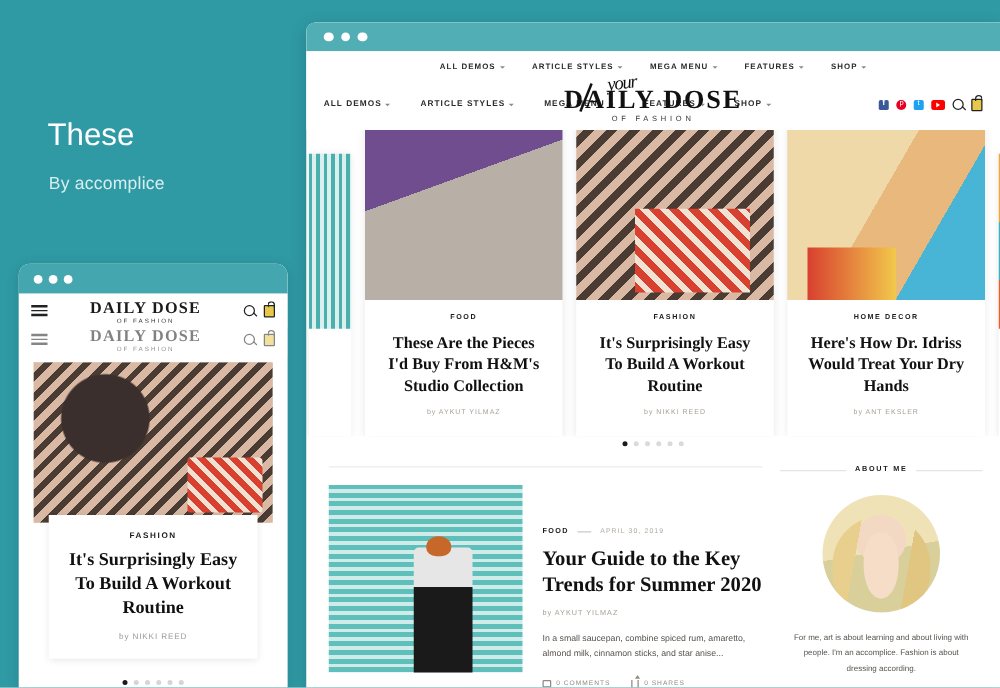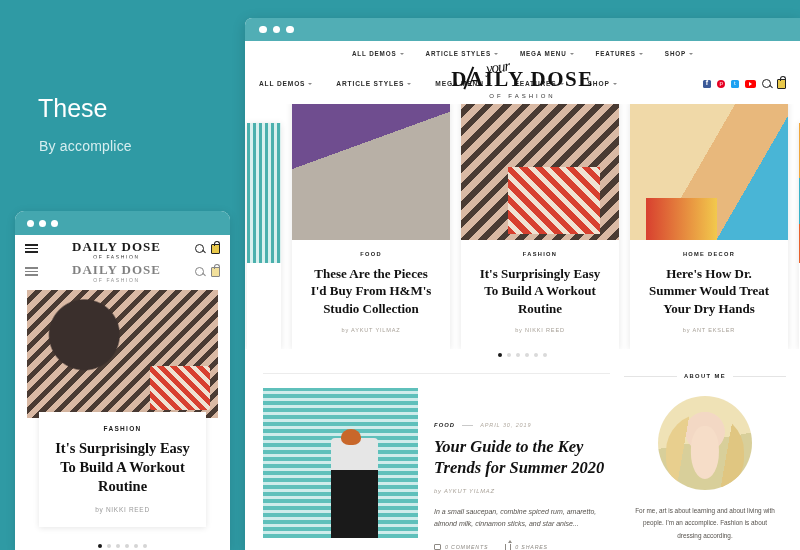--- a/index.html
+++ b/index.html
@@ -223,21 +223,21 @@
   }
   .post-img::after {
     content:""; position:absolute; left:44%; top:33%; width:30%; height:67%;
     background: linear-gradient(180deg,#e6e6e6 0 32%,#1a1a1a 32%);
     border-radius: 4px 4px 0 0;
   }
   .post-img::before {
     content:""; position:absolute; left:50%; top:27%; width:13%; height:11%;
     background:#c8672a; border-radius:50% 50% 40% 40%; z-index:2;
   }
-  .post-body { flex: 1; padding-top: 34px; font-style: italic; }
+  .post-body { flex: 1; padding-top: 34px; }
   .meta-row { display: flex; align-items: center; gap: 7px; }
   .meta-cat { font-size: 5.8px; letter-spacing: 1.1px; font-weight: bold; color: #1b1b1b; }
   .meta-dash { width: 11px; height: 1px; background: #c9c9c9; }
   .meta-date { font-size: 5.5px; letter-spacing: 0.9px; color: #b0a99f; }
   .post-title {
     font-family: "Liberation Serif", serif; font-weight: bold; font-size: 16.5px;
     line-height: 1.28; color: #111; margin-top: 8px;
   }
   .post-by { font-size: 5.8px; letter-spacing: 0.8px; color: #a8a198; margin-top: 10px; }
   .post-ex { font-size: 7px; line-height: 1.75; color: #56524d; margin-top: 12px; max-width: 180px; }
@@ -444,21 +444,21 @@
         <div class="c-cat">FASHION</div>
         <div class="c-title">It's Surprisingly Easy To Build A Workout Routine</div>
         <div class="c-by">by NIKKI REED</div>
       </div>
     </div>
 
     <div class="c-card" style="width:158px">
       <div class="img img-p3"></div>
       <div class="body">
         <div class="c-cat">HOME DECOR</div>
-        <div class="c-title">Here's How Dr. Summer Would Treat Your Dry Hands</div>
+        <div class="c-title">Here's How Dr. Idriss Would Treat Your Dry Hands</div>
         <div class="c-by">by ANT EKSLER</div>
       </div>
     </div>
 
     <div class="c-card" style="width:26px">
       <div class="img img-p4"></div>
       <div class="body" style="height:86px"></div>
     </div>
   </div>
 

